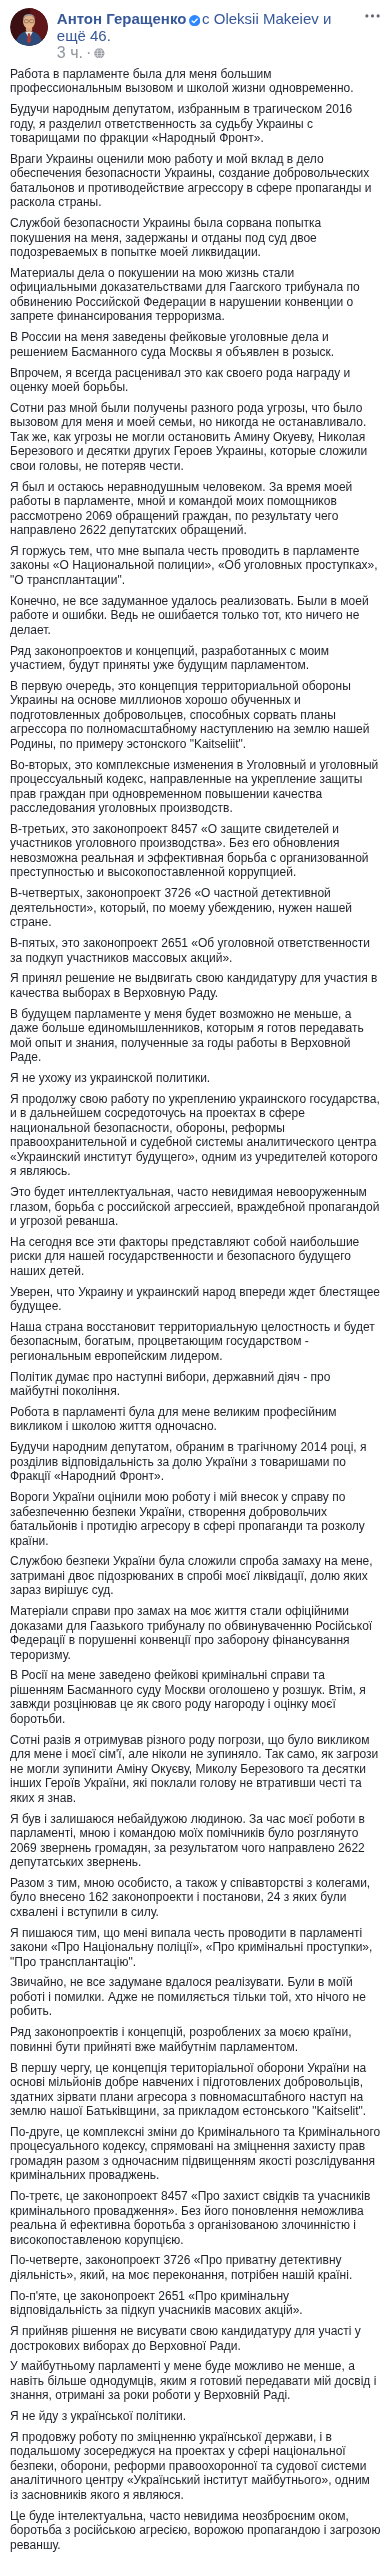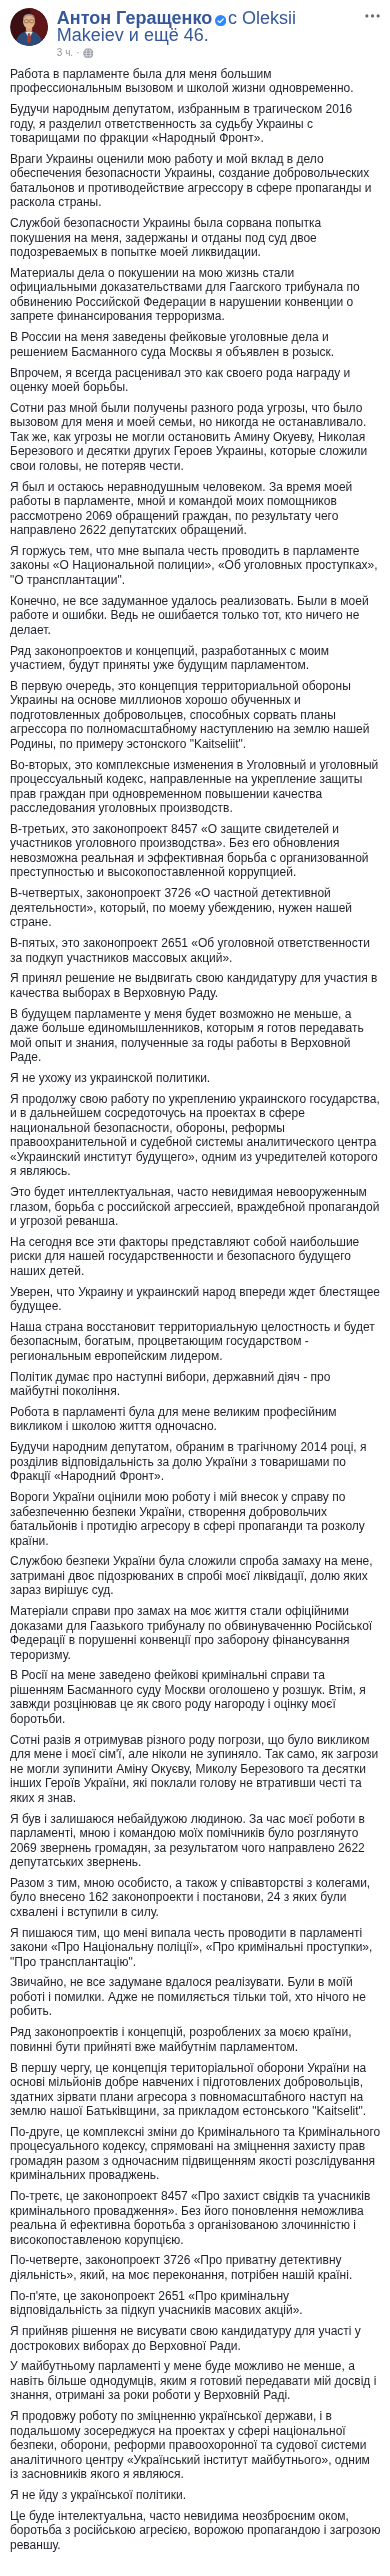--- a/index.html
+++ b/index.html
@@ -31,41 +31,41 @@
     cursor: pointer;
   }
   .avatar svg { display: block; width: 38px; height: 38px; }
   .hmain {
     flex: 1 1 auto;
     margin-left: 8.8px;
     padding-top: 1.9px;
     min-width: 0;
   }
   .titleline {
-    font-size: 18px;
+    font-size: 15px;
     line-height: 17px;
     color: #365899;
   }
   .author {
     color: #365899;
     font-weight: bold;
     text-decoration: none;
     cursor: pointer;
   }
   .badge { display: inline-block; margin: 0 1.9px 0 2.5px; }
   .badge svg { width: 11.3px; height: 11.3px; vertical-align: -1.9px; }
   .tagged, .others {
     color: #365899;
     text-decoration: none;
     cursor: pointer;
   }
   .connector { color: #365899; }
   .metaline {
     margin-top: 2.5px;
-    font-size: 10px;
+    font-size: 16px;
     line-height: 12.6px;
     color: #90949c;
     display: flex;
     align-items: center;
   }
   .timestamp { color: #90949c; text-decoration: none; cursor: pointer; }
   .metasep { margin: 0 3.1px; }
   .globe svg { width: 10.7px; height: 10.7px; display: block; }
   .more {
     flex: 0 0 auto;
@@ -189,19 +189,19 @@
       <p>Я пишаюся тим, що мені випала честь проводити в парламенті закони «Про Національну поліції», «Про кримінальні проступки», "Про трансплантацію".</p>
       <p>Звичайно, не все задумане вдалося реалізувати. Були в моїй роботі і помилки. Адже не помиляється тільки той, хто нічого не робить.</p>
       <p>Ряд законопроектів і концепцій, розроблених за моєю країни, повинні бути прийняті вже майбутнім парламентом.</p>
       <p>В першу чергу, це концепція територіальної оборони України на основі мільйонів добре навчених і підготовлених добровольців, здатних зірвати плани агресора з повномасштабного наступ на землю нашої Батьківщини, за прикладом естонського "Kaitselit".</p>
       <p>По-друге, це комплексні зміни до Кримінального та Кримінального процесуального кодексу, спрямовані на зміцнення захисту прав громадян разом з одночасним підвищенням якості розслідування кримінальних проваджень.</p>
       <p>По-третє, це законопроект 8457 «Про захист свідків та учасників кримінального провадження». Без його поновлення неможлива реальна й ефективна боротьба з організованою злочинністю і високопоставленою корупцією.</p>
       <p>По-четверте, законопроект 3726 «Про приватну детективну діяльність», який, на моє переконання, потрібен нашій країні.</p>
       <p>По-п'яте, це законопроект 2651 «Про кримінальну відповідальність за підкуп учасників масових акцій».</p>
       <p>Я прийняв рішення не висувати свою кандидатуру для участі у дострокових виборах до Верховної Ради.</p>
       <p>У майбутньому парламенті у мене буде можливо не менше, а навіть більше однодумців, яким я готовий передавати мій досвід і знання, отримані за роки роботи у Верховній Раді.</p>
+      <p>Я не йду з української політики.</p>
       <p>Я продовжу роботу по зміцненню української держави, і в подальшому зосереджуся на проектах у сфері національної безпеки, оборони, реформи правоохоронної та судової системи аналітичного центру «Український інститут майбутнього», одним із засновників якого я являюся.</p>
-      <p>Я не йду з української політики.</p>
       <p>Це буде інтелектуальна, часто невидима неозброєним оком, боротьба з російською агресією, ворожою пропагандою і загрозою реваншу.</p>
     </div>
 
 </div>
 
 
 </body></html>

